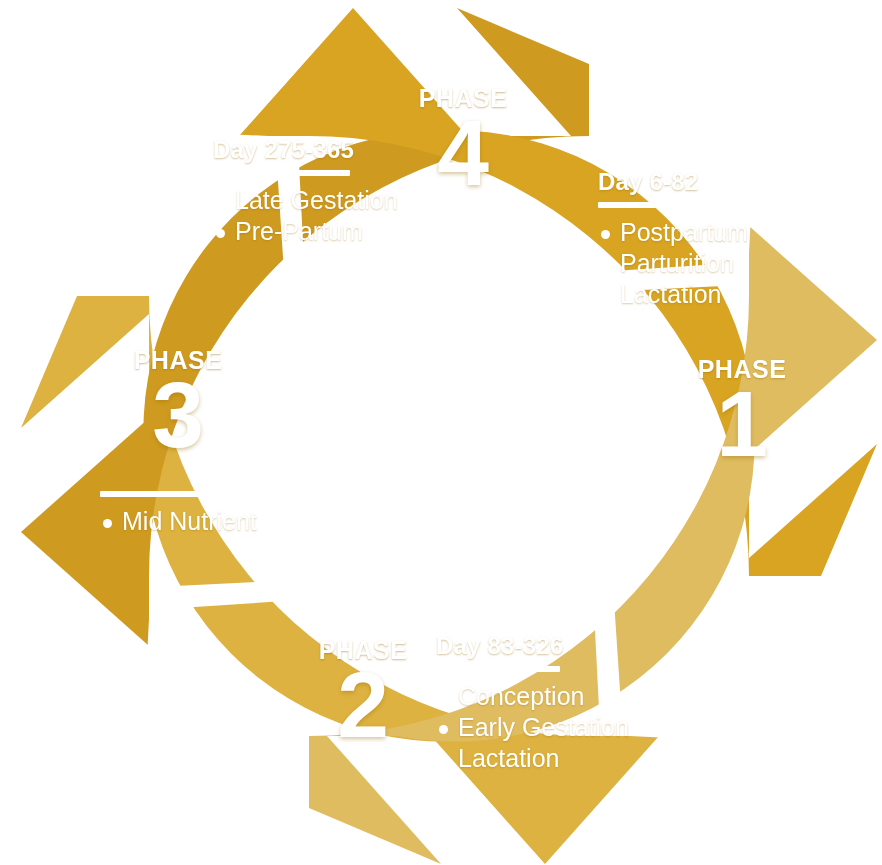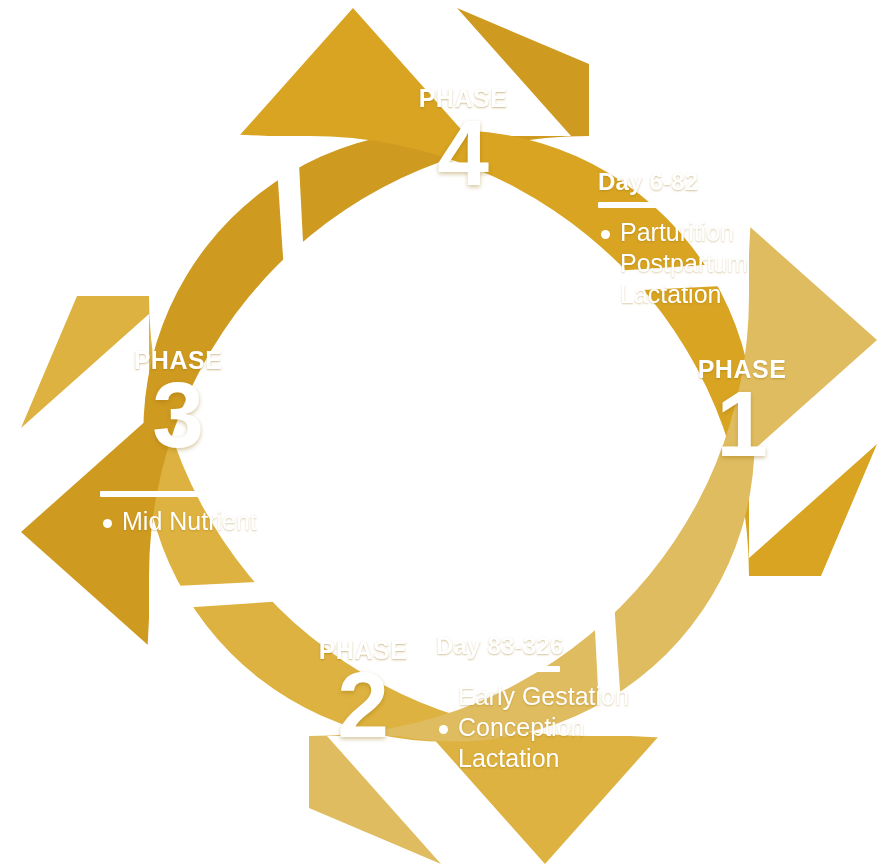--- a/index.html
+++ b/index.html
@@ -68,47 +68,55 @@
 
       <circle cx="0" cy="0" r="158" fill="#ffffff"></circle>
     </g>
   </svg>
 
   <div class="phase-tag" style="left:395px;top:86px;width:120px;">
     <div class="phase-word">PHASE</div>
     <div class="phase-num">4</div>
   </div>
 
+  <div class="block" style="left:205px;top:136px;">
+    <div class="day-head">Day 275-365</div>
+    <div class="rule" style="width:137px;"></div>
+    <ul class="items">
+      <li>Late Gestation</li>
+      <li>Pre-Partum</li>
+    </ul>
+  </div>
 
   <div class="phase-tag" style="left:674px;top:357px;width:120px;">
     <div class="phase-word">PHASE</div>
     <div class="phase-num">1</div>
   </div>
 
   <div class="block" style="left:590px;top:168px;">
     <div class="day-head">Day 6-82</div>
     <div class="rule" style="width:128px;"></div>
     <ul class="items">
+      <li>Postpartum</li>
       <li>Parturition</li>
-      <li>Postpartum</li>
       <li>Lactation</li>
     </ul>
   </div>
 
   <div class="phase-tag" style="left:295px;top:638px;width:120px;">
     <div class="phase-word">PHASE</div>
     <div class="phase-num">2</div>
   </div>
 
   <div class="block" style="left:428px;top:632px;">
     <div class="day-head">Day 83-326</div>
     <div class="rule" style="width:124px;"></div>
     <ul class="items">
+      <li>Conception</li>
       <li>Early Gestation</li>
-      <li>Conception</li>
       <li>Lactation</li>
     </ul>
   </div>
 
   <div class="phase-tag" style="left:110px;top:348px;width:120px;">
     <div class="phase-word">PHASE</div>
     <div class="phase-num">3</div>
   </div>
 
   <div class="block" style="left:92px;top:485px;">

